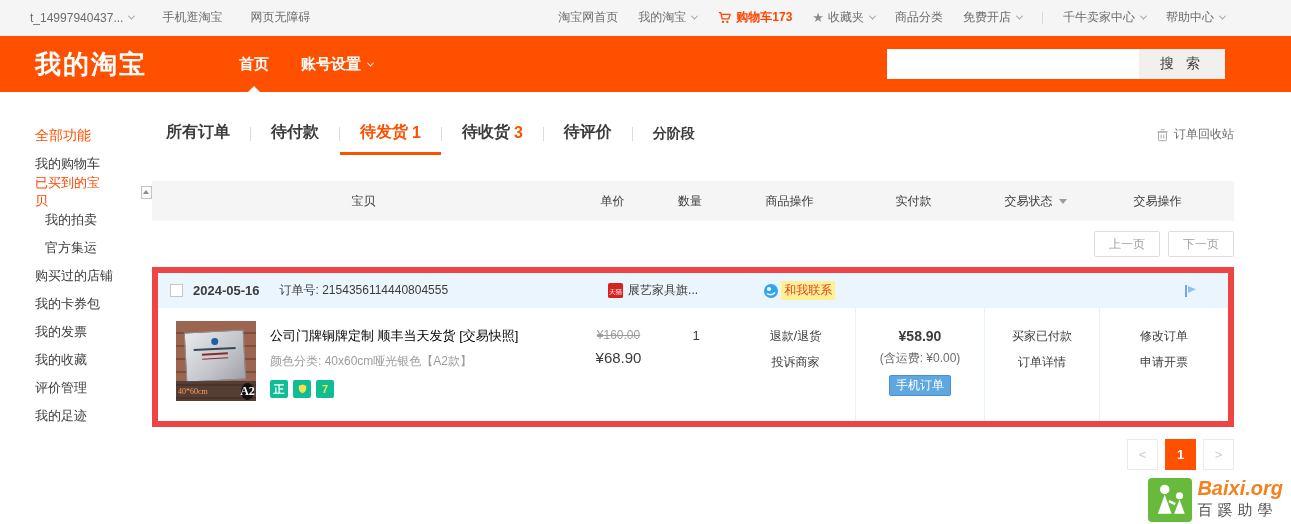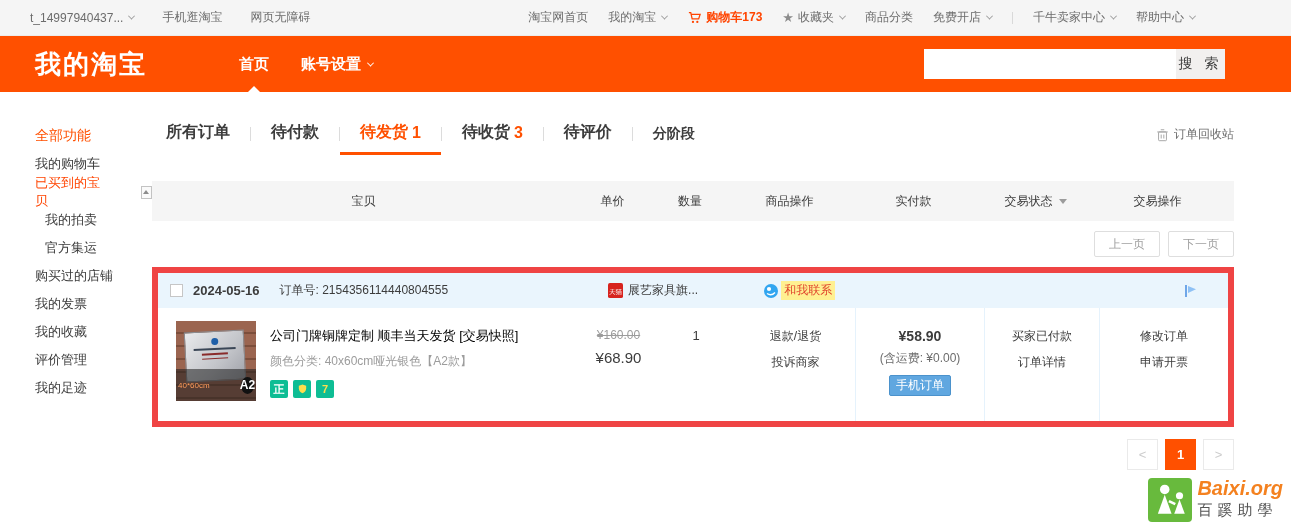--- a/index.html
+++ b/index.html
@@ -5,40 +5,40 @@
   * { margin:0; padding:0; box-sizing:border-box; }
   html,body { width:1291px; height:524px; }
   body {
     font-family:"Liberation Sans","DejaVu Sans",sans-serif;
     background:#fff; color:#3c3c3c; position:relative; overflow:hidden;
     font-size:12px;
   }
   
   .topbar {
     height:36px; background:#f5f5f5; border-bottom:1px solid #ececec;
-    display:flex; align-items:center; padding:0 96px 0 30px; color:#6c6c6c;
+    display:flex; align-items:center; padding:0 66px 0 30px; color:#6c6c6c;
   }
   .topbar a, .tb-item { color:#6c6c6c; text-decoration:none; cursor:pointer; display:inline-flex; align-items:center; gap:4px; }
   .tb-left { display:flex; gap:28px; align-items:center; }
   .tb-right { margin-left:auto; display:flex; gap:20px; align-items:center; }
   .chev { width:5px; height:5px; border-right:1px solid #9c9c9c; border-bottom:1px solid #9c9c9c; transform:rotate(45deg) translate(-1px,-1px); display:inline-block; margin-left:2px; }
   .chev.white { border-color:#fff; }
   .tb-cart { color:#ff4400 !important; font-weight:bold; }
   .tb-star { color:#8c8c8c; font-size:13px; line-height:1; }
   .tb-divider { width:1px; height:12px; background:#d9d9d9; }
   
   .header { height:56px; background:#FF5000; display:flex; align-items:center; padding:0 66px 0 35px; }
   .logo { color:#fff; font-size:26px; font-weight:bold; letter-spacing:2px; }
   .hnav { display:flex; margin-left:92px; gap:32px; }
   .hnav-item { color:#fff; font-size:15px; font-weight:bold; cursor:pointer; position:relative; display:flex; align-items:center; gap:5px; height:56px; }
   .active-tri { position:absolute; bottom:0; left:50%; margin-left:-6px; width:0; height:0;
     border-left:6px solid transparent; border-right:6px solid transparent; border-bottom:6px solid #fff; }
   .search { margin-left:auto; display:flex; }
   .search input { width:252px; height:30px; border:none; outline:none; padding:0 8px; font-size:13px; background:#fff; }
-  .search button { width:49px; height:30px; border:none; background:#f2f0ef; color:#404040; font-size:14px; letter-spacing:4px; cursor:pointer; font-family:inherit; }
+  .search button { width:86px; height:30px; border:none; background:#f2f0ef; color:#404040; font-size:14px; letter-spacing:4px; cursor:pointer; font-family:inherit; }
   
   .main { display:flex; }
   .sidebar { width:152px; padding:30px 0 0 35px; flex-shrink:0; }
   .side-item { height:28px; display:flex; align-items:center; font-size:13px; color:#3c3c3c; cursor:pointer; }
   .side-item.orange { color:#ff4400;gap:29px; }
   .side-item.cat { font-size:14px; color:#ff5000; }
   .side-item.sub { padding-left:10px; }
   .fold-box { width:13px; height:13px; border:1px solid #c3c3c3; background:#fafafa; display:inline-flex; align-items:center; justify-content:center; margin-left:10px; cursor:pointer; }
   .tri-up { width:0; height:0; border-left:3.5px solid transparent; border-right:3.5px solid transparent; border-bottom:4px solid #8c8c8c; }
   .tri-down { width:0; height:0; border-left:3.5px solid transparent; border-right:3.5px solid transparent; border-top:4px solid #8c8c8c; }
@@ -77,21 +77,21 @@
   .prod { display:flex; text-align:left; padding:13px 0 0 18px; gap:14px; }
   .pimg { width:80px; height:80px; position:relative; overflow:hidden; cursor:pointer; flex-shrink:0;
     background:repeating-linear-gradient(180deg,#9b6550 0 11px,#7c4e3b 11px 13px); }
   .plaque { position:absolute; left:9px; top:10px; width:60px; height:50px;
     background:linear-gradient(135deg,#e9eaec 0%,#c2c4c9 60%,#9fa1a8 100%);
     transform:rotate(-3deg); border:1px solid #8b8d92; }
   .plq-logo { width:7px; height:7px; border-radius:50%; background:#1f5fa8; margin:6px auto 3px; }
   .plq-line { height:2px; background:#3a4656; margin:3px 8px 0; }
   .plq-line.short { margin:3px 16px 0; height:1.5px; background:#8a2b2b; }
   .pimg-strip { position:absolute; bottom:0; left:0; right:0; height:15px; background:rgba(30,30,30,.55);
-    display:flex; align-items:center; justify-content:space-between; padding:16px 2px; }
+    display:flex; align-items:center; justify-content:space-between; padding:10px 2px;font-family:Liberation Serif, serif; }
   .pimg-size { color:#ff9c5b; font-size:8px; }
   .pimg-tag { width:13px; height:17px; border-radius:50%; background:#111; color:#fff; font-size:12px; font-weight:bold; display:flex; align-items:center; justify-content:center; }
   .pdetail { display:flex; flex-direction:column; gap:8px; padding-top:6px; }
   .ptitle { font-size:13px; color:#000000; cursor:pointer; }
   .psku { font-size:12px; color:#9c9c9c; }
   .badges { display:flex; gap:5px; margin-top:2px; }
   .badge { width:18px; height:18px; background:#0ebd94; color:#fff; font-size:11px; font-weight:bold; display:flex; align-items:center; justify-content:center; border-radius:2px; }
   .badge.yellow { color:#ffde4d; }
   .price-old { color:#9c9c9c; text-decoration:line-through; font-size:12px; }
   .price-new { color:#3c3c3c; font-size:15px; margin-top:7px; }
@@ -186,20 +186,21 @@
     <div class="side-item">我的购物车</div>
     <div class="side-item orange">
       <span>已买到的宝贝</span>
       <span class="fold-box">
           <i class="tri-up"></i>
         </span>
     </div>
     <div class="side-item sub">我的拍卖</div>
     <div class="side-item sub">官方集运</div>
     <div class="side-item">购买过的店铺</div>
+    <div class="side-item">我的卡券包</div>
     <div class="side-item">我的发票</div>
     <div class="side-item">我的收藏</div>
     <div class="side-item">评价管理</div>
     <div class="side-item">我的足迹</div>
   </div>
 
   <div class="panel">
 
     <div class="tabs">
       <div class="tab">

